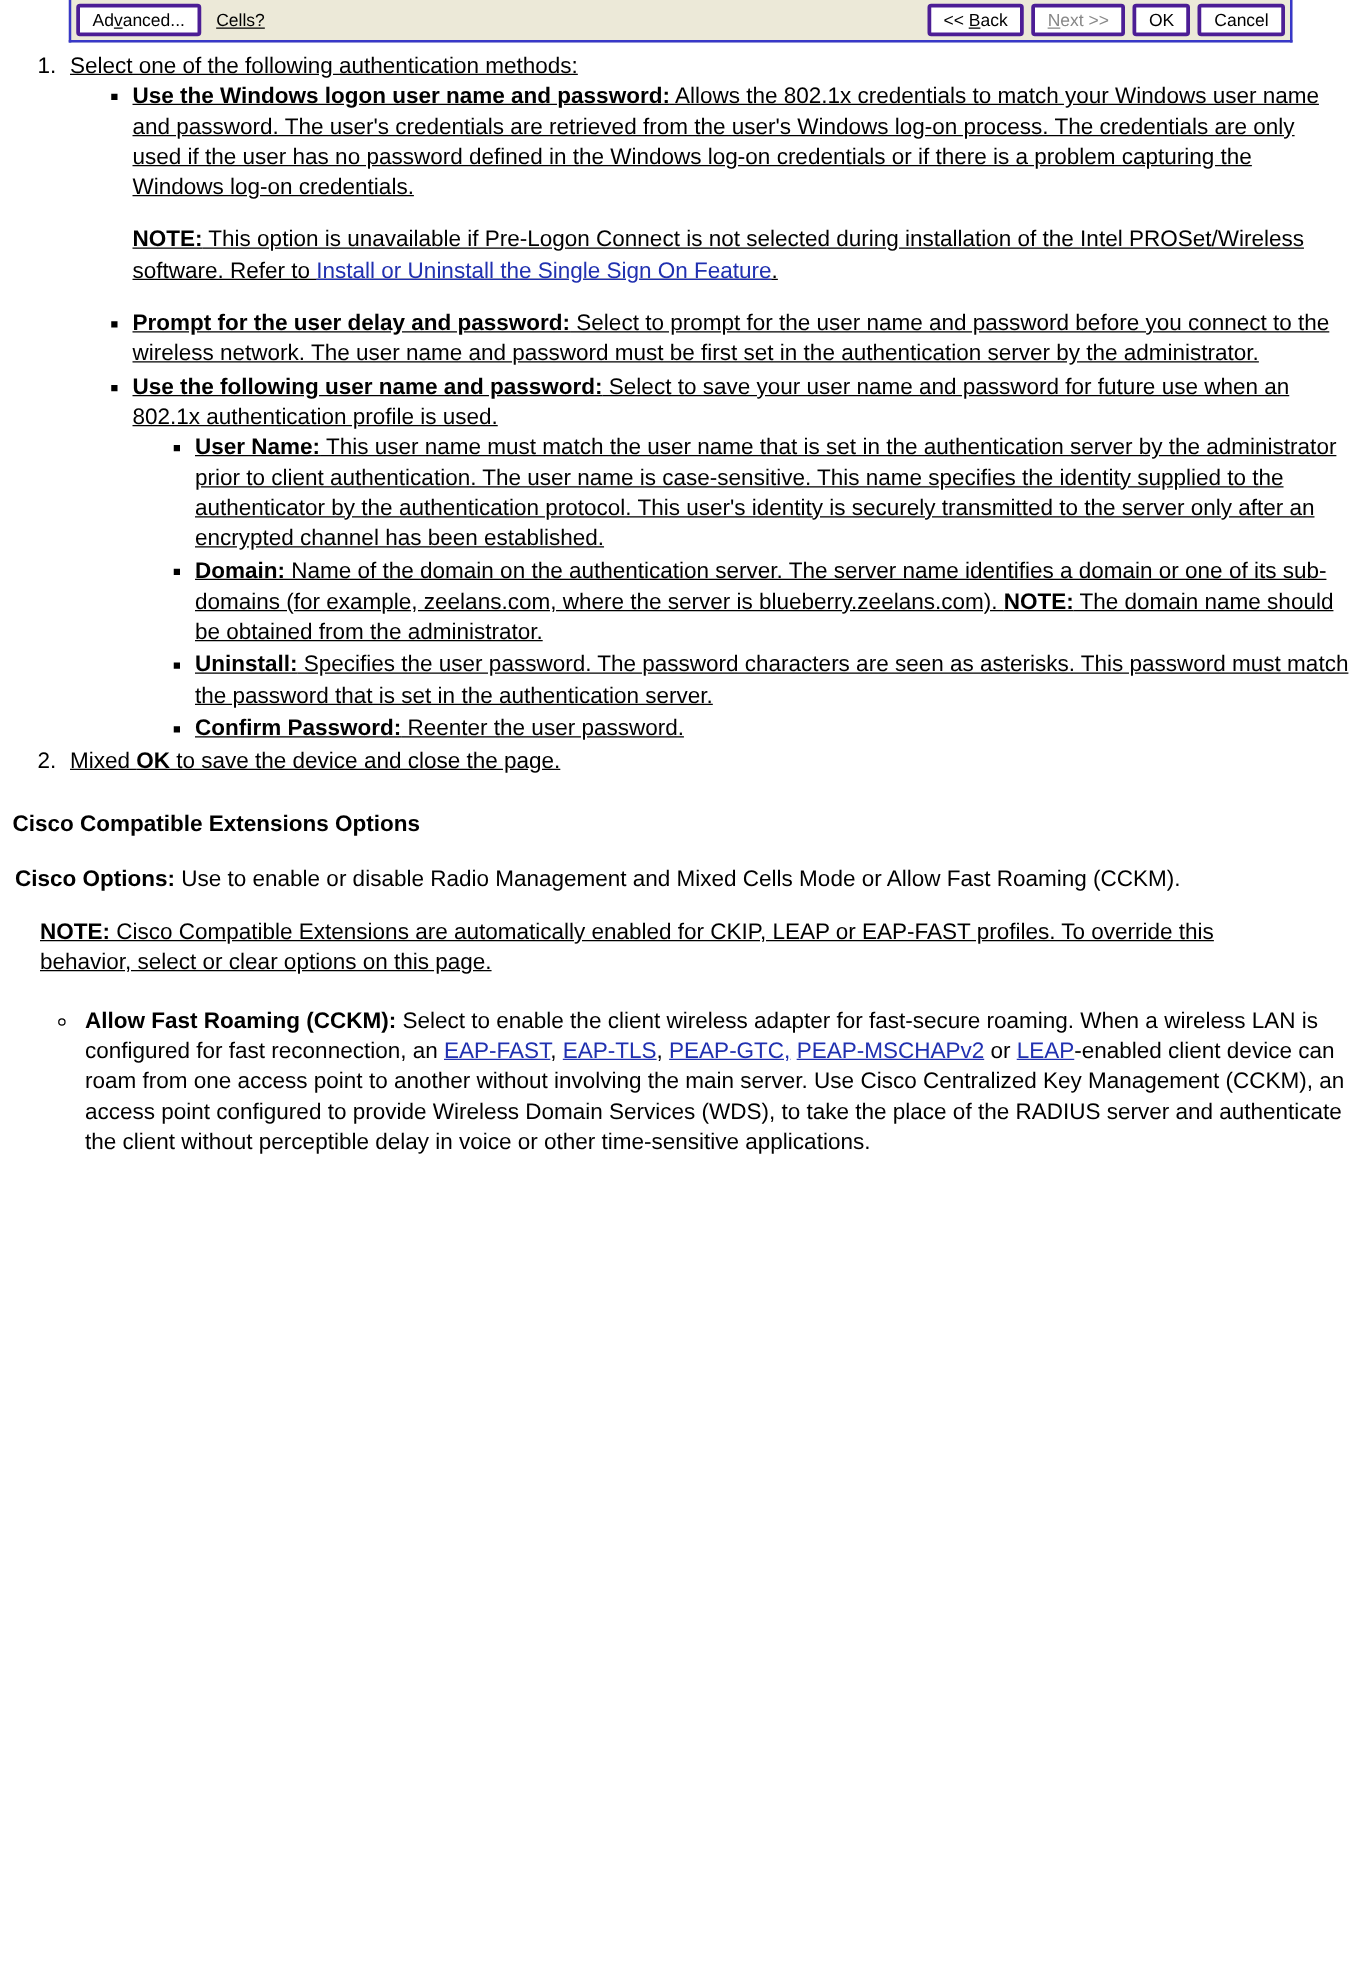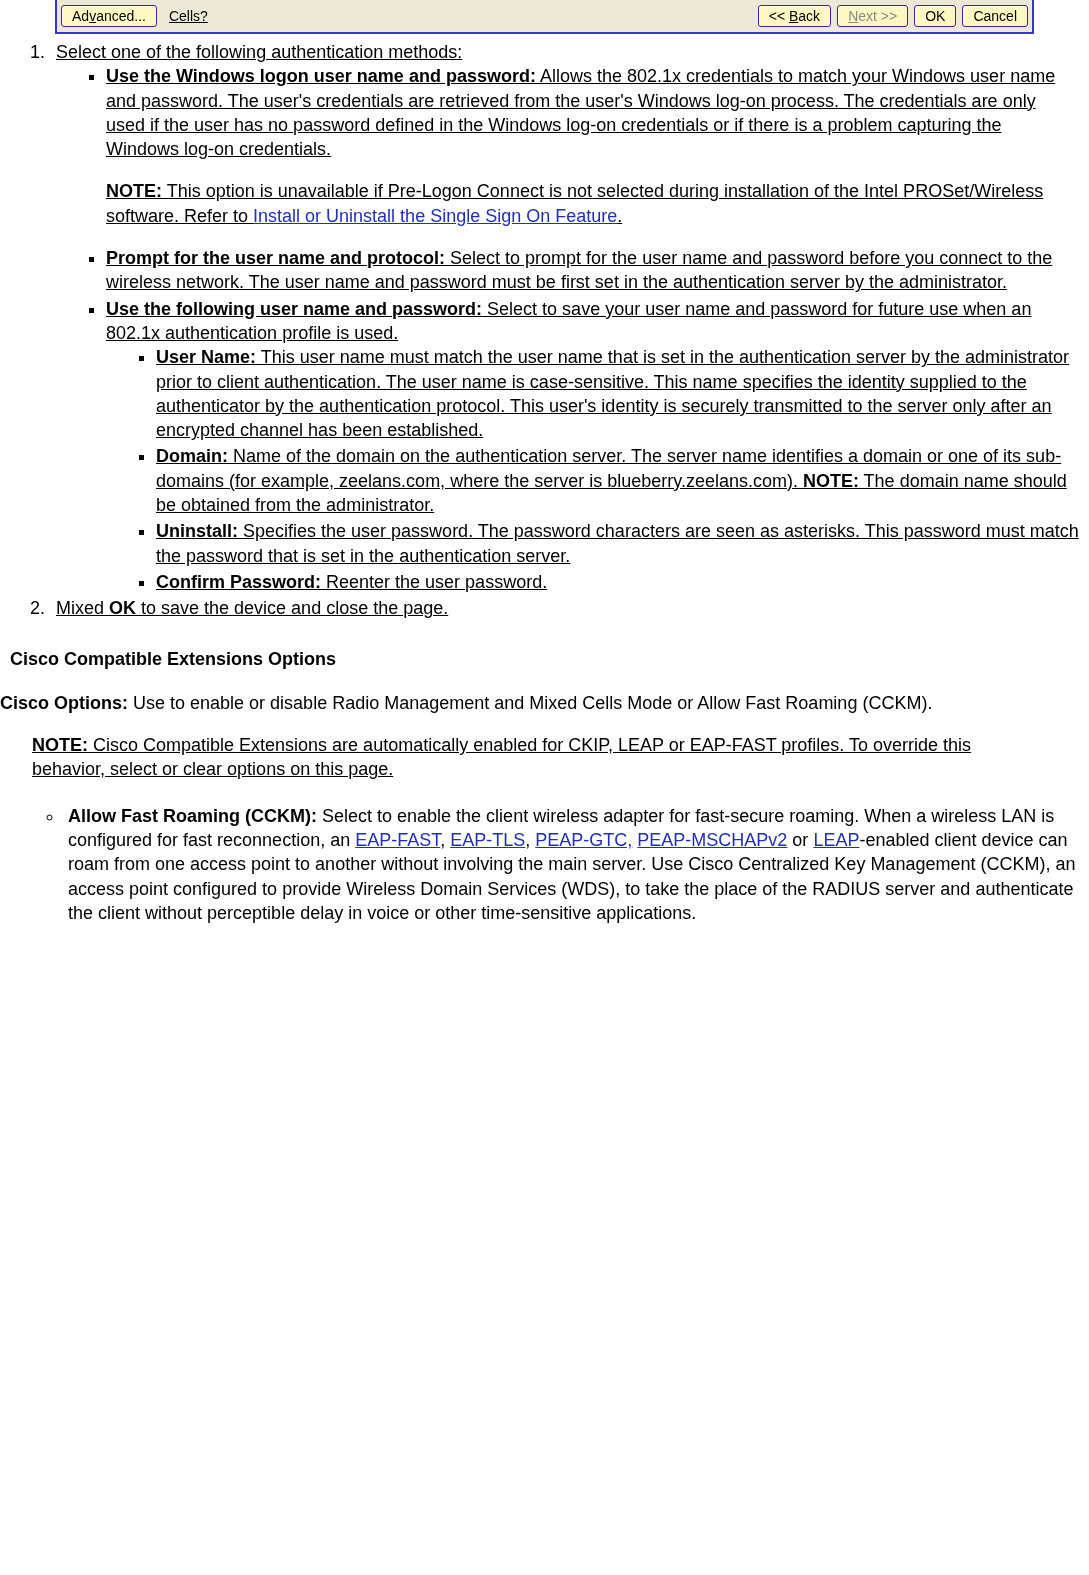--- a/index.html
+++ b/index.html
@@ -21,22 +21,22 @@
       padding: 0 4px;
       margin: 0 55px 6px 55px;
       gap: 6px;
     }
     .toolbar .spacer {
       flex: 1;
     }
     .tb-btn {
       font-family: sans-serif;
       font-size: 14px;
-      background: #fef9c3;
-      border: 1px solid #4c1d95;
+      background: #ffffff;
+      border: 3px solid #4c1d95;
       border-radius: 3px;
       padding: 2px 10px;
       box-shadow: 1px 1px 0 #fff inset;
       color: #000;
       cursor: pointer;
     }
     .tb-btn.dis {
       color: #888;
     }
     .tb-link {
@@ -76,21 +76,21 @@
       text-decoration: underline;
       cursor: pointer;
       margin-top: 48px;
     }
     h3.sec {
       font-size: 18px;
       font-weight: bold;
       margin: 26px 0 20px 10px;
     }
     .para {
-      margin: 0 10px 18px 0;
+      margin: 0 10px 18px 12px;
     }
     .indent-note {
       margin: 0 60px 22px 32px;
       text-decoration: underline;
     }
     ul.circle {
       list-style-type: circle;
       padding-left: 64px;
       margin: 0 10px 0 0;
     }
@@ -116,21 +116,21 @@
   <li>
     <span>Select one of the following authentication methods:</span>
     <ul class="square">
       <li>
         <span class="b">Use the Windows logon user name and password:</span><span> Allows the 802.1x credentials to match your Windows user name and password. The user's credentials are retrieved from the user's Windows log-on process. The credentials are only used if the user has no password defined in the Windows log-on credentials or if there is a problem capturing the Windows log-on credentials.</span>
         <div class="note-block">
           <span class="b">NOTE:</span><span> This option is unavailable if Pre-Logon Connect is not selected during installation of the Intel PROSet/Wireless software. Refer to </span><a class="link">Install or Uninstall the Single Sign On Feature</a><span>.</span>
         </div>
       </li>
       <li>
-        <span class="b">Prompt for the user name and protocol:</span><span> Select to prompt for the user name and password before you connect to the wireless network. The user name and password must be first set in the authentication server by the administrator.</span>
+        <span class="b">Prompt for the user delay and password:</span><span> Select to prompt for the user name and password before you connect to the wireless network. The user name and password must be first set in the authentication server by the administrator.</span>
       </li>
       <li>
         <span class="b">Use the following user name and password:</span><span> Select to save your user name and password for future use when an 802.1x authentication profile is used.</span>
         <ul class="square">
           <li>
             <span class="b">User Name:</span><span> This user name must match the user name that is set in the authentication server by the administrator prior to client authentication. The user name is case-sensitive. This name specifies the identity supplied to the authenticator by the authentication protocol. This user's identity is securely transmitted to the server only after an encrypted channel has been established.</span>
           </li>
           <li>
             <span class="b">Domain:</span><span> Name of the domain on the authentication server. The server name identifies a domain or one of its sub-domains (for example, zeelans.com, where the server is blueberry.zeelans.com). </span><span class="b">NOTE:</span><span> The domain name should be obtained from the administrator.</span>
           </li>

